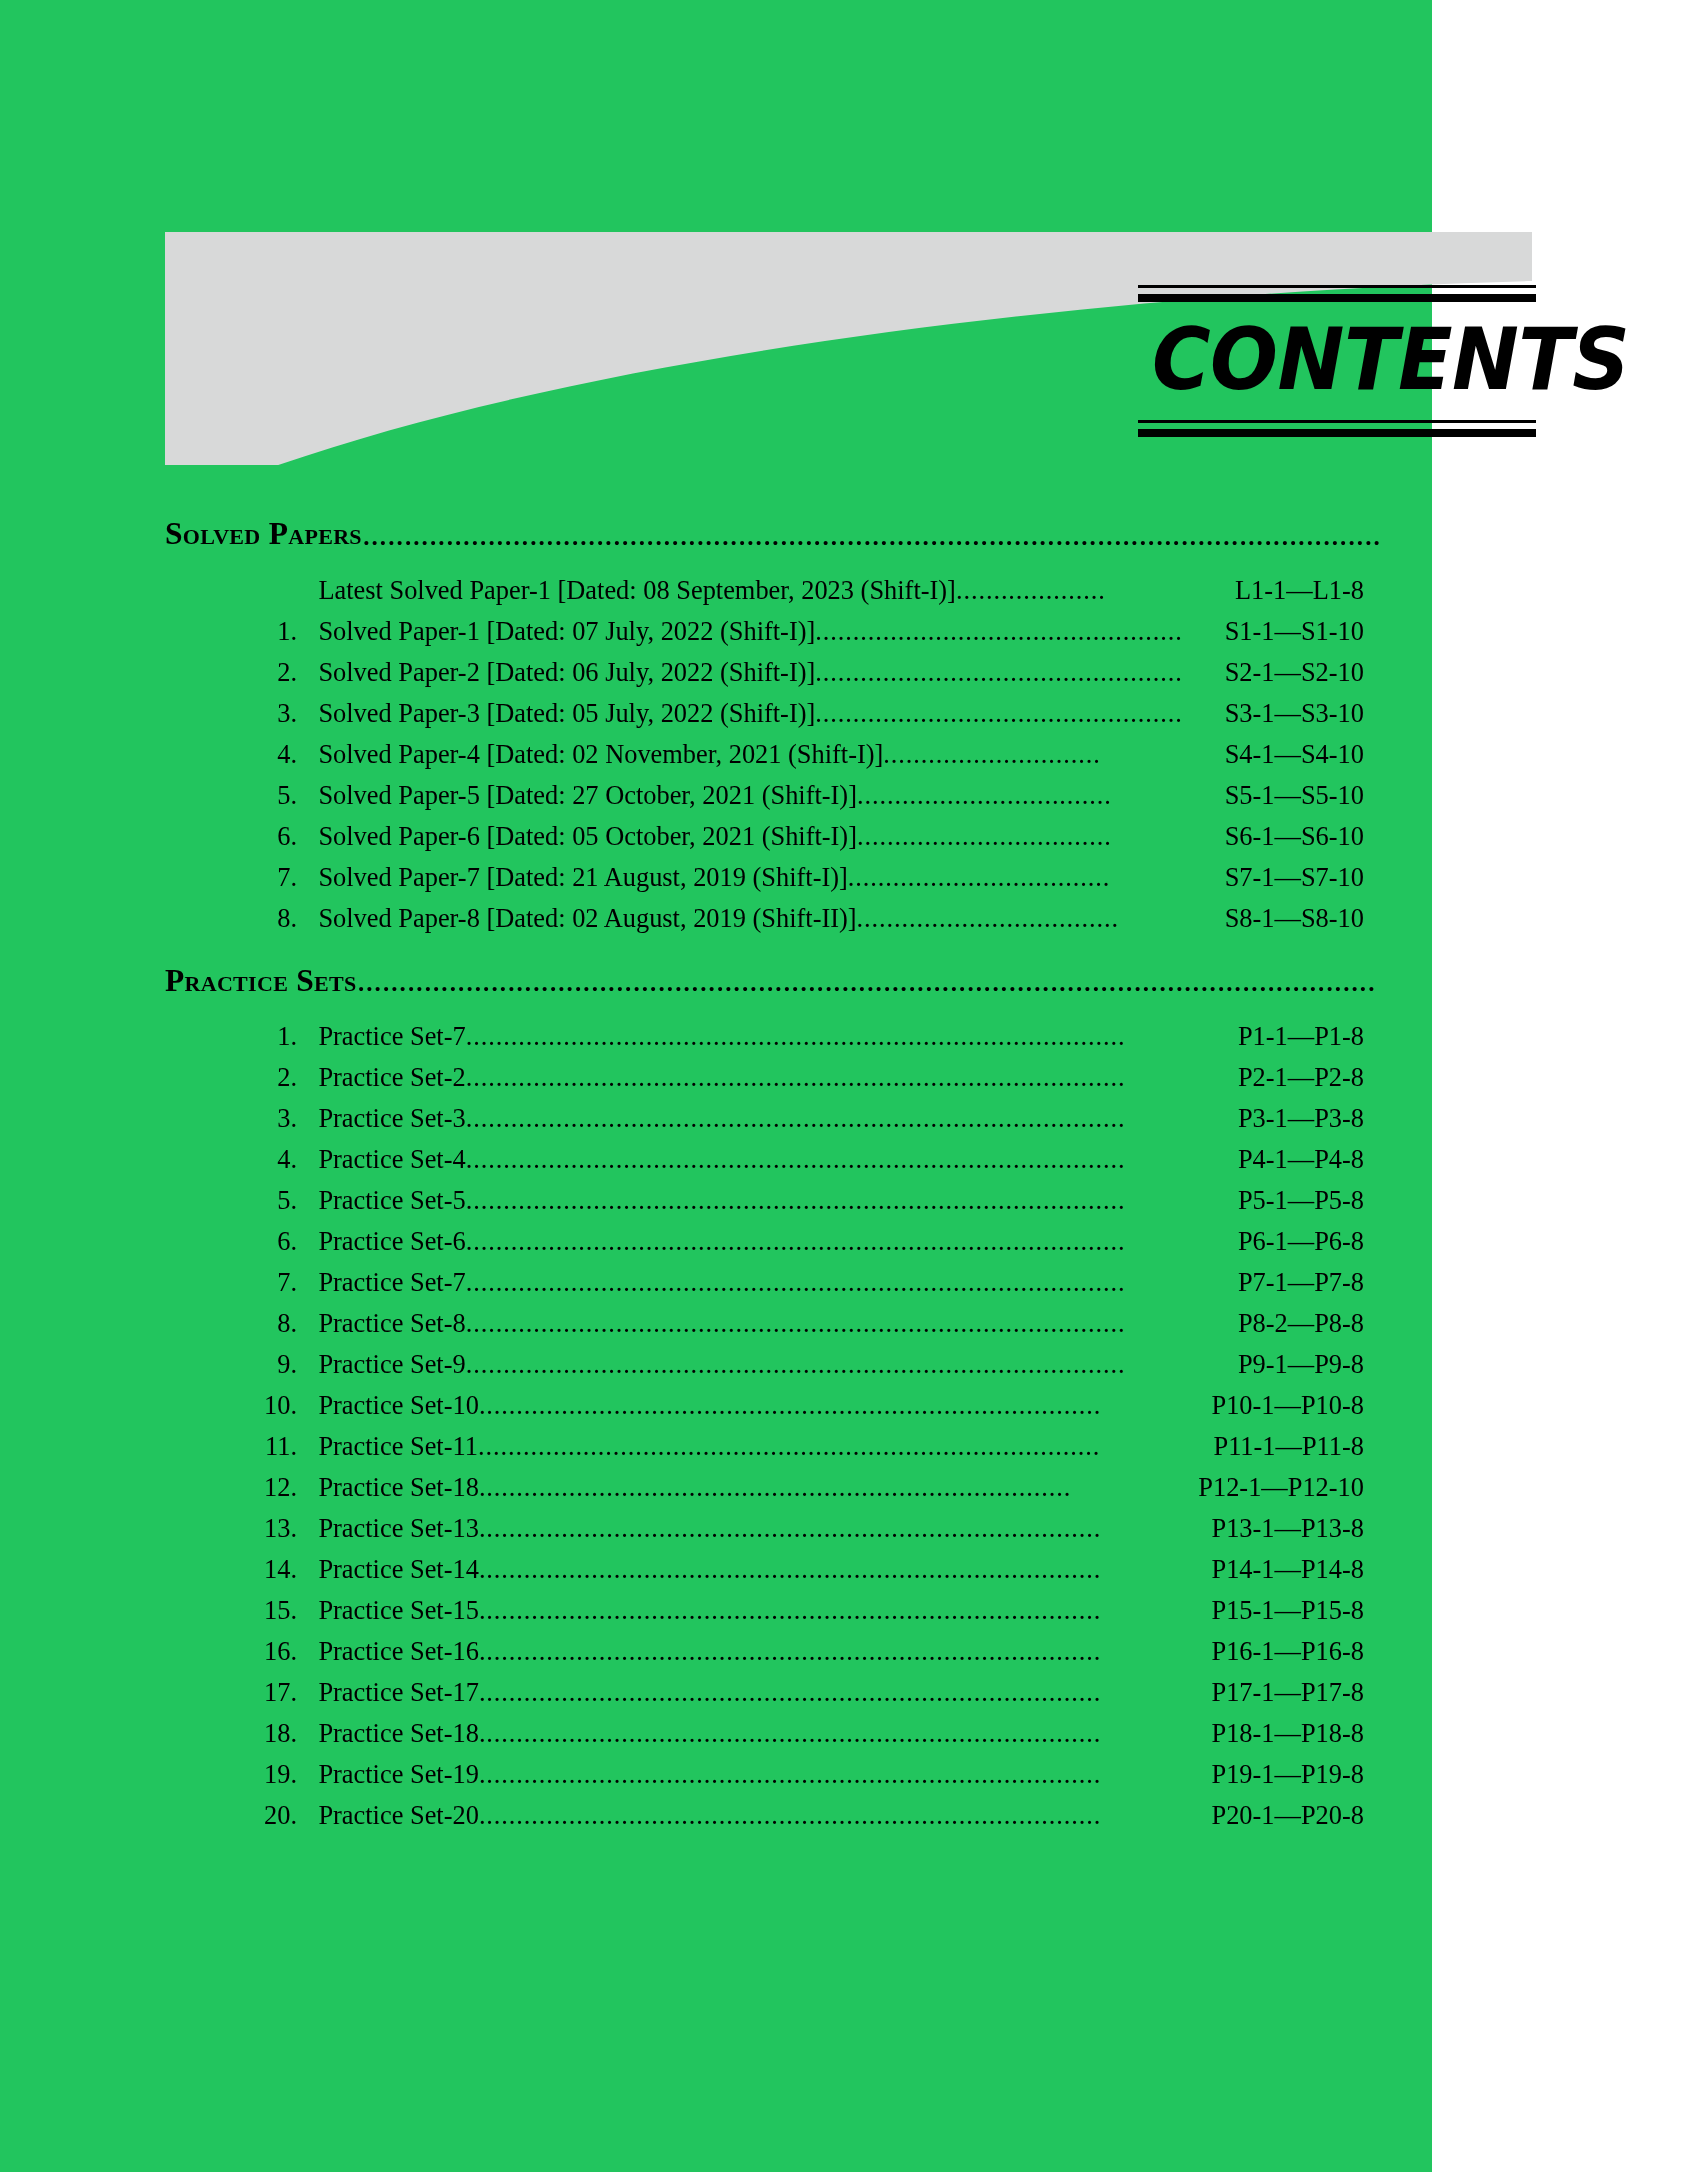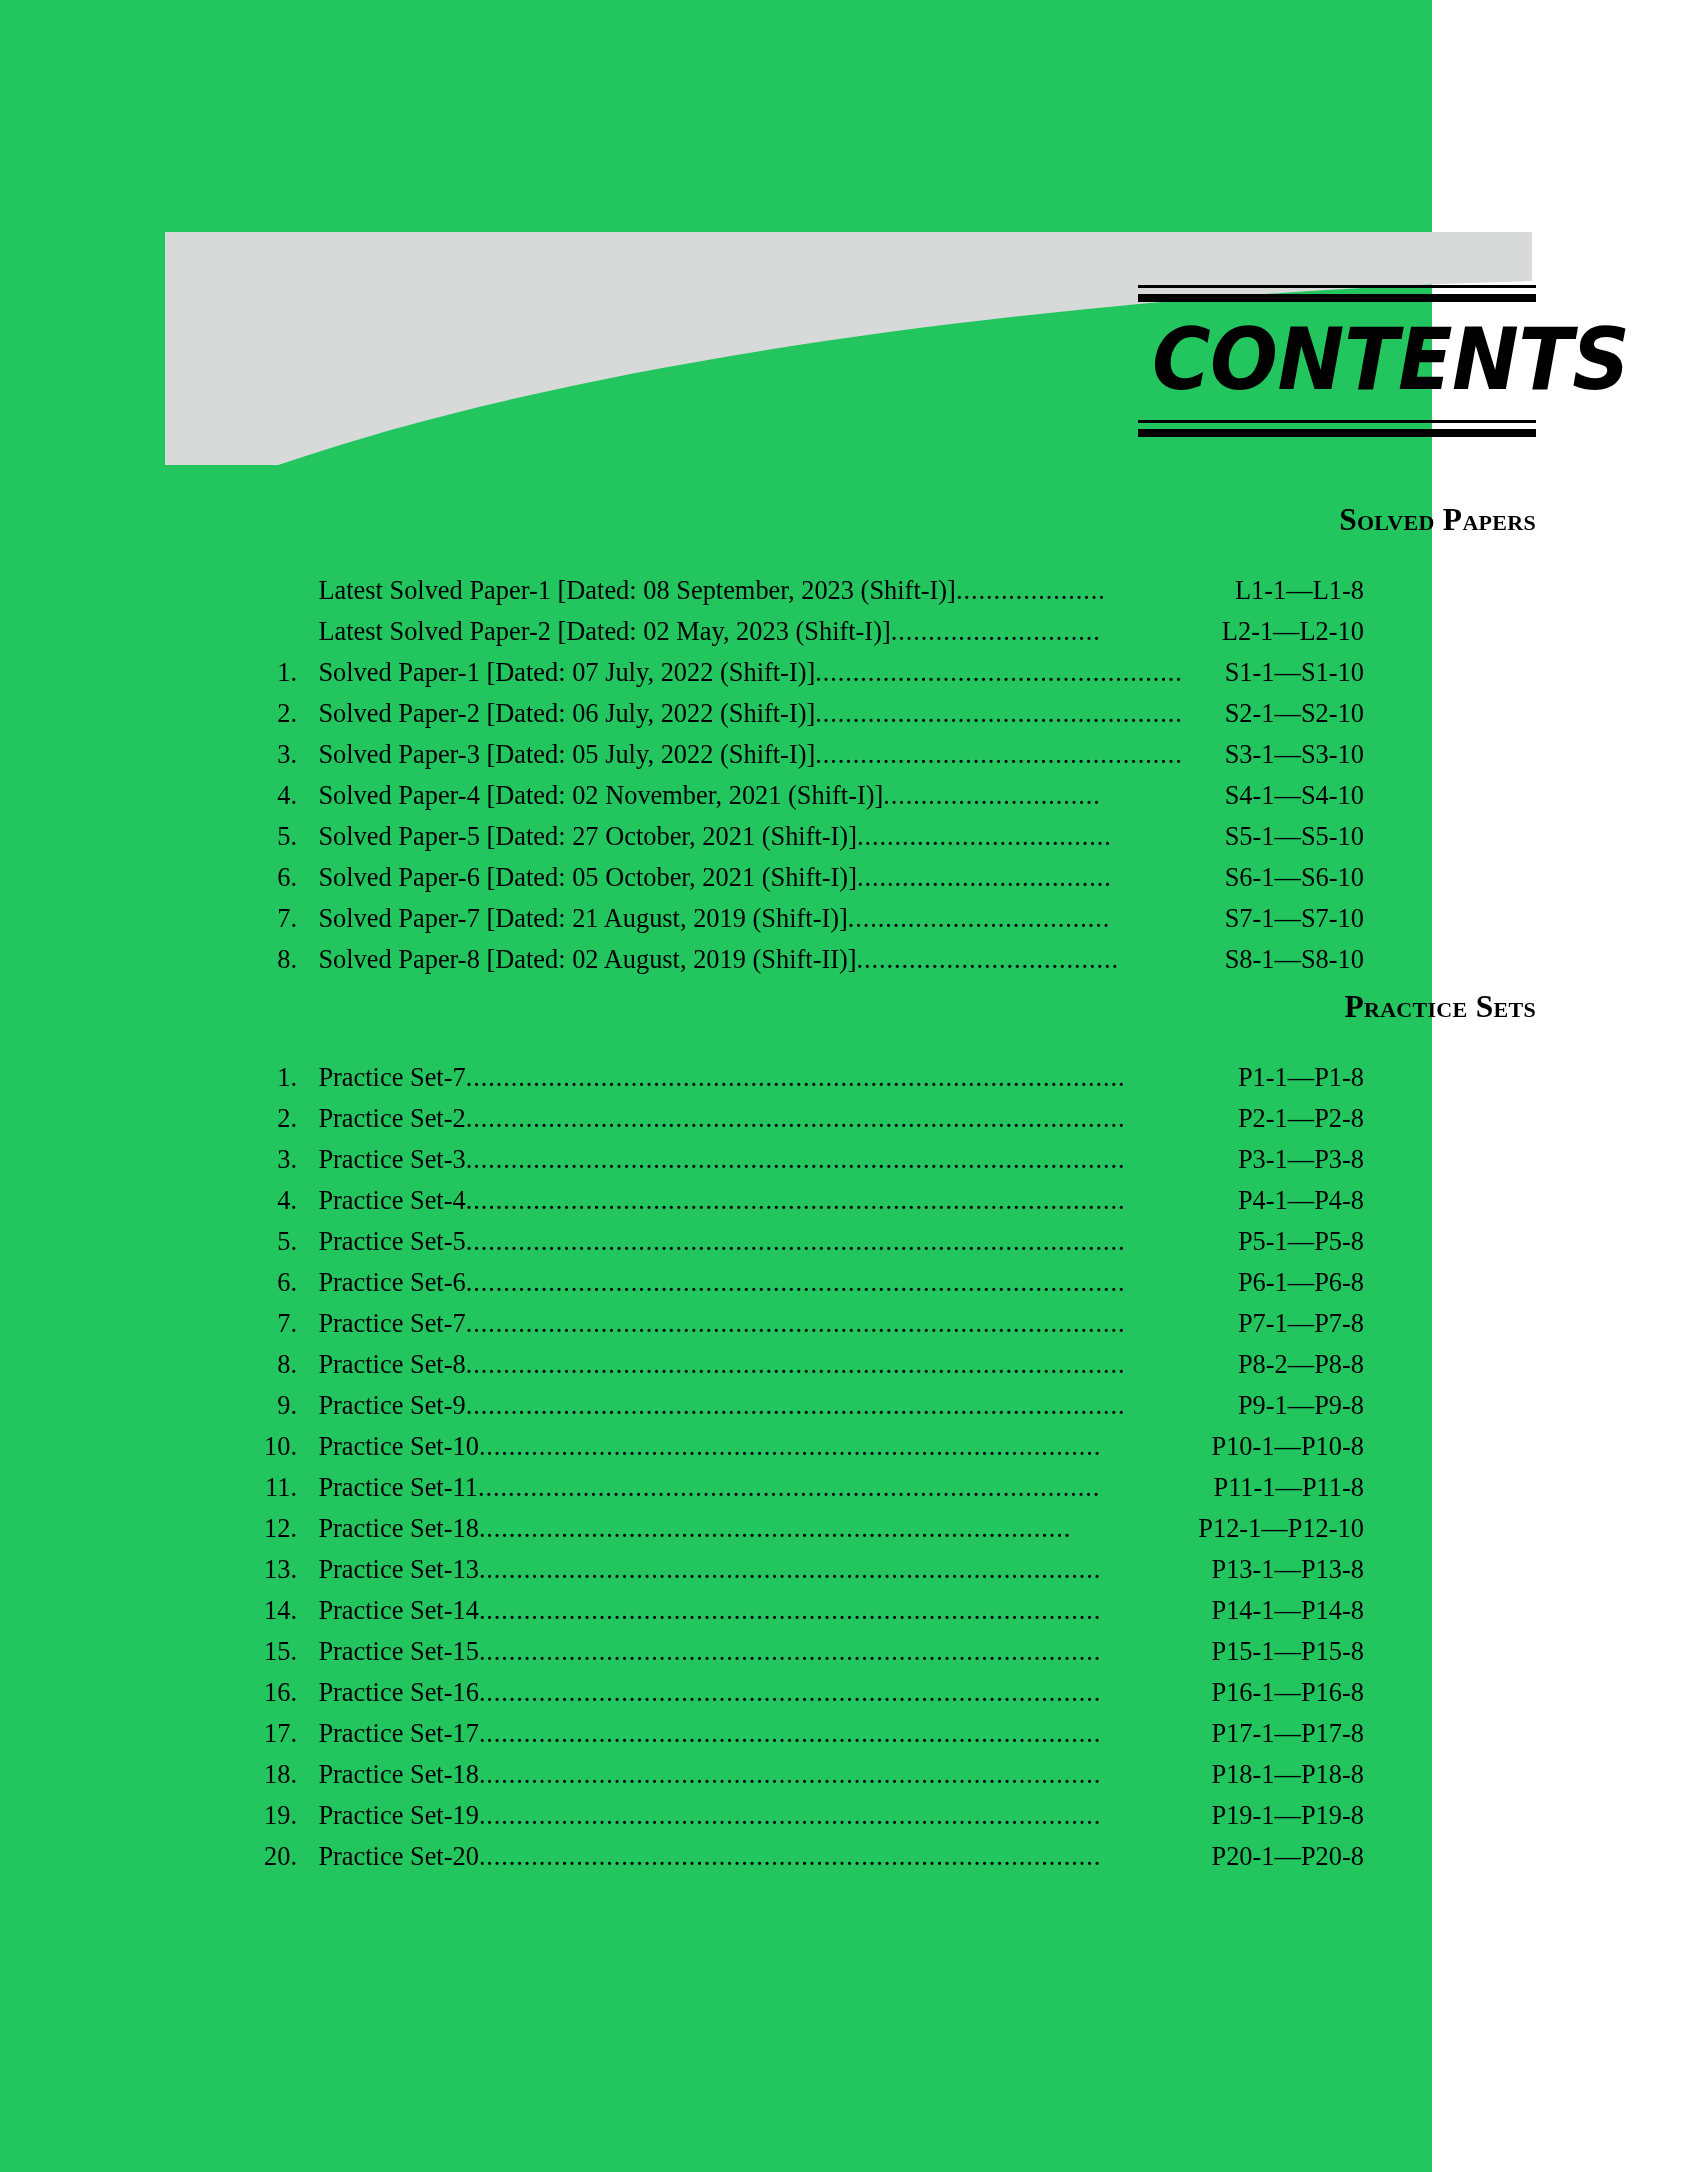--- a/index.html
+++ b/index.html
@@ -84,21 +84,20 @@
     width: 1700px;
   }
 
   
   .section-head {
     display: flex;
     align-items: flex-end;
     margin-left: 165px;
     margin-right: 164px;
     height: 47px;
-    flex-direction: column;
   }
   .section-head .sh-label {
     font-weight: 700;
     font-size: 31.5px;
     font-variant: small-caps;
     letter-spacing: 0.3px;
     white-space: nowrap;
     line-height: 1;
     padding-bottom: 1.3px;
   }
@@ -193,26 +192,20 @@
 
       <div class="gap-sm"></div>
 
       <div class="entry no-num">
         <span class="num"></span>
         <span class="label">Latest Solved Paper-1 [Dated:  08 September, 2023 (Shift-I)]</span>
         <span class="leader">....................</span>
         <span class="pages">L1-1—L1-8</span>
       </div>
 
-      <div class="entry no-num">
-        <span class="num"></span>
-        <span class="label">Latest Solved Paper-2 [Dated:  02 May, 2023 (Shift-I)]</span>
-        <span class="leader">............................</span>
-        <span class="pages">L2-1—L2-10</span>
-      </div>
 
       <div class="entry">
         <span class="num">1.</span>
         <span class="label">Solved Paper-1 [Dated:  07 July, 2022 (Shift-I)]</span>
         <span class="leader">.................................................</span>
         <span class="pages">S1-1—S1-10</span>
       </div>
 
       <div class="entry">
         <span class="num">2.</span>

